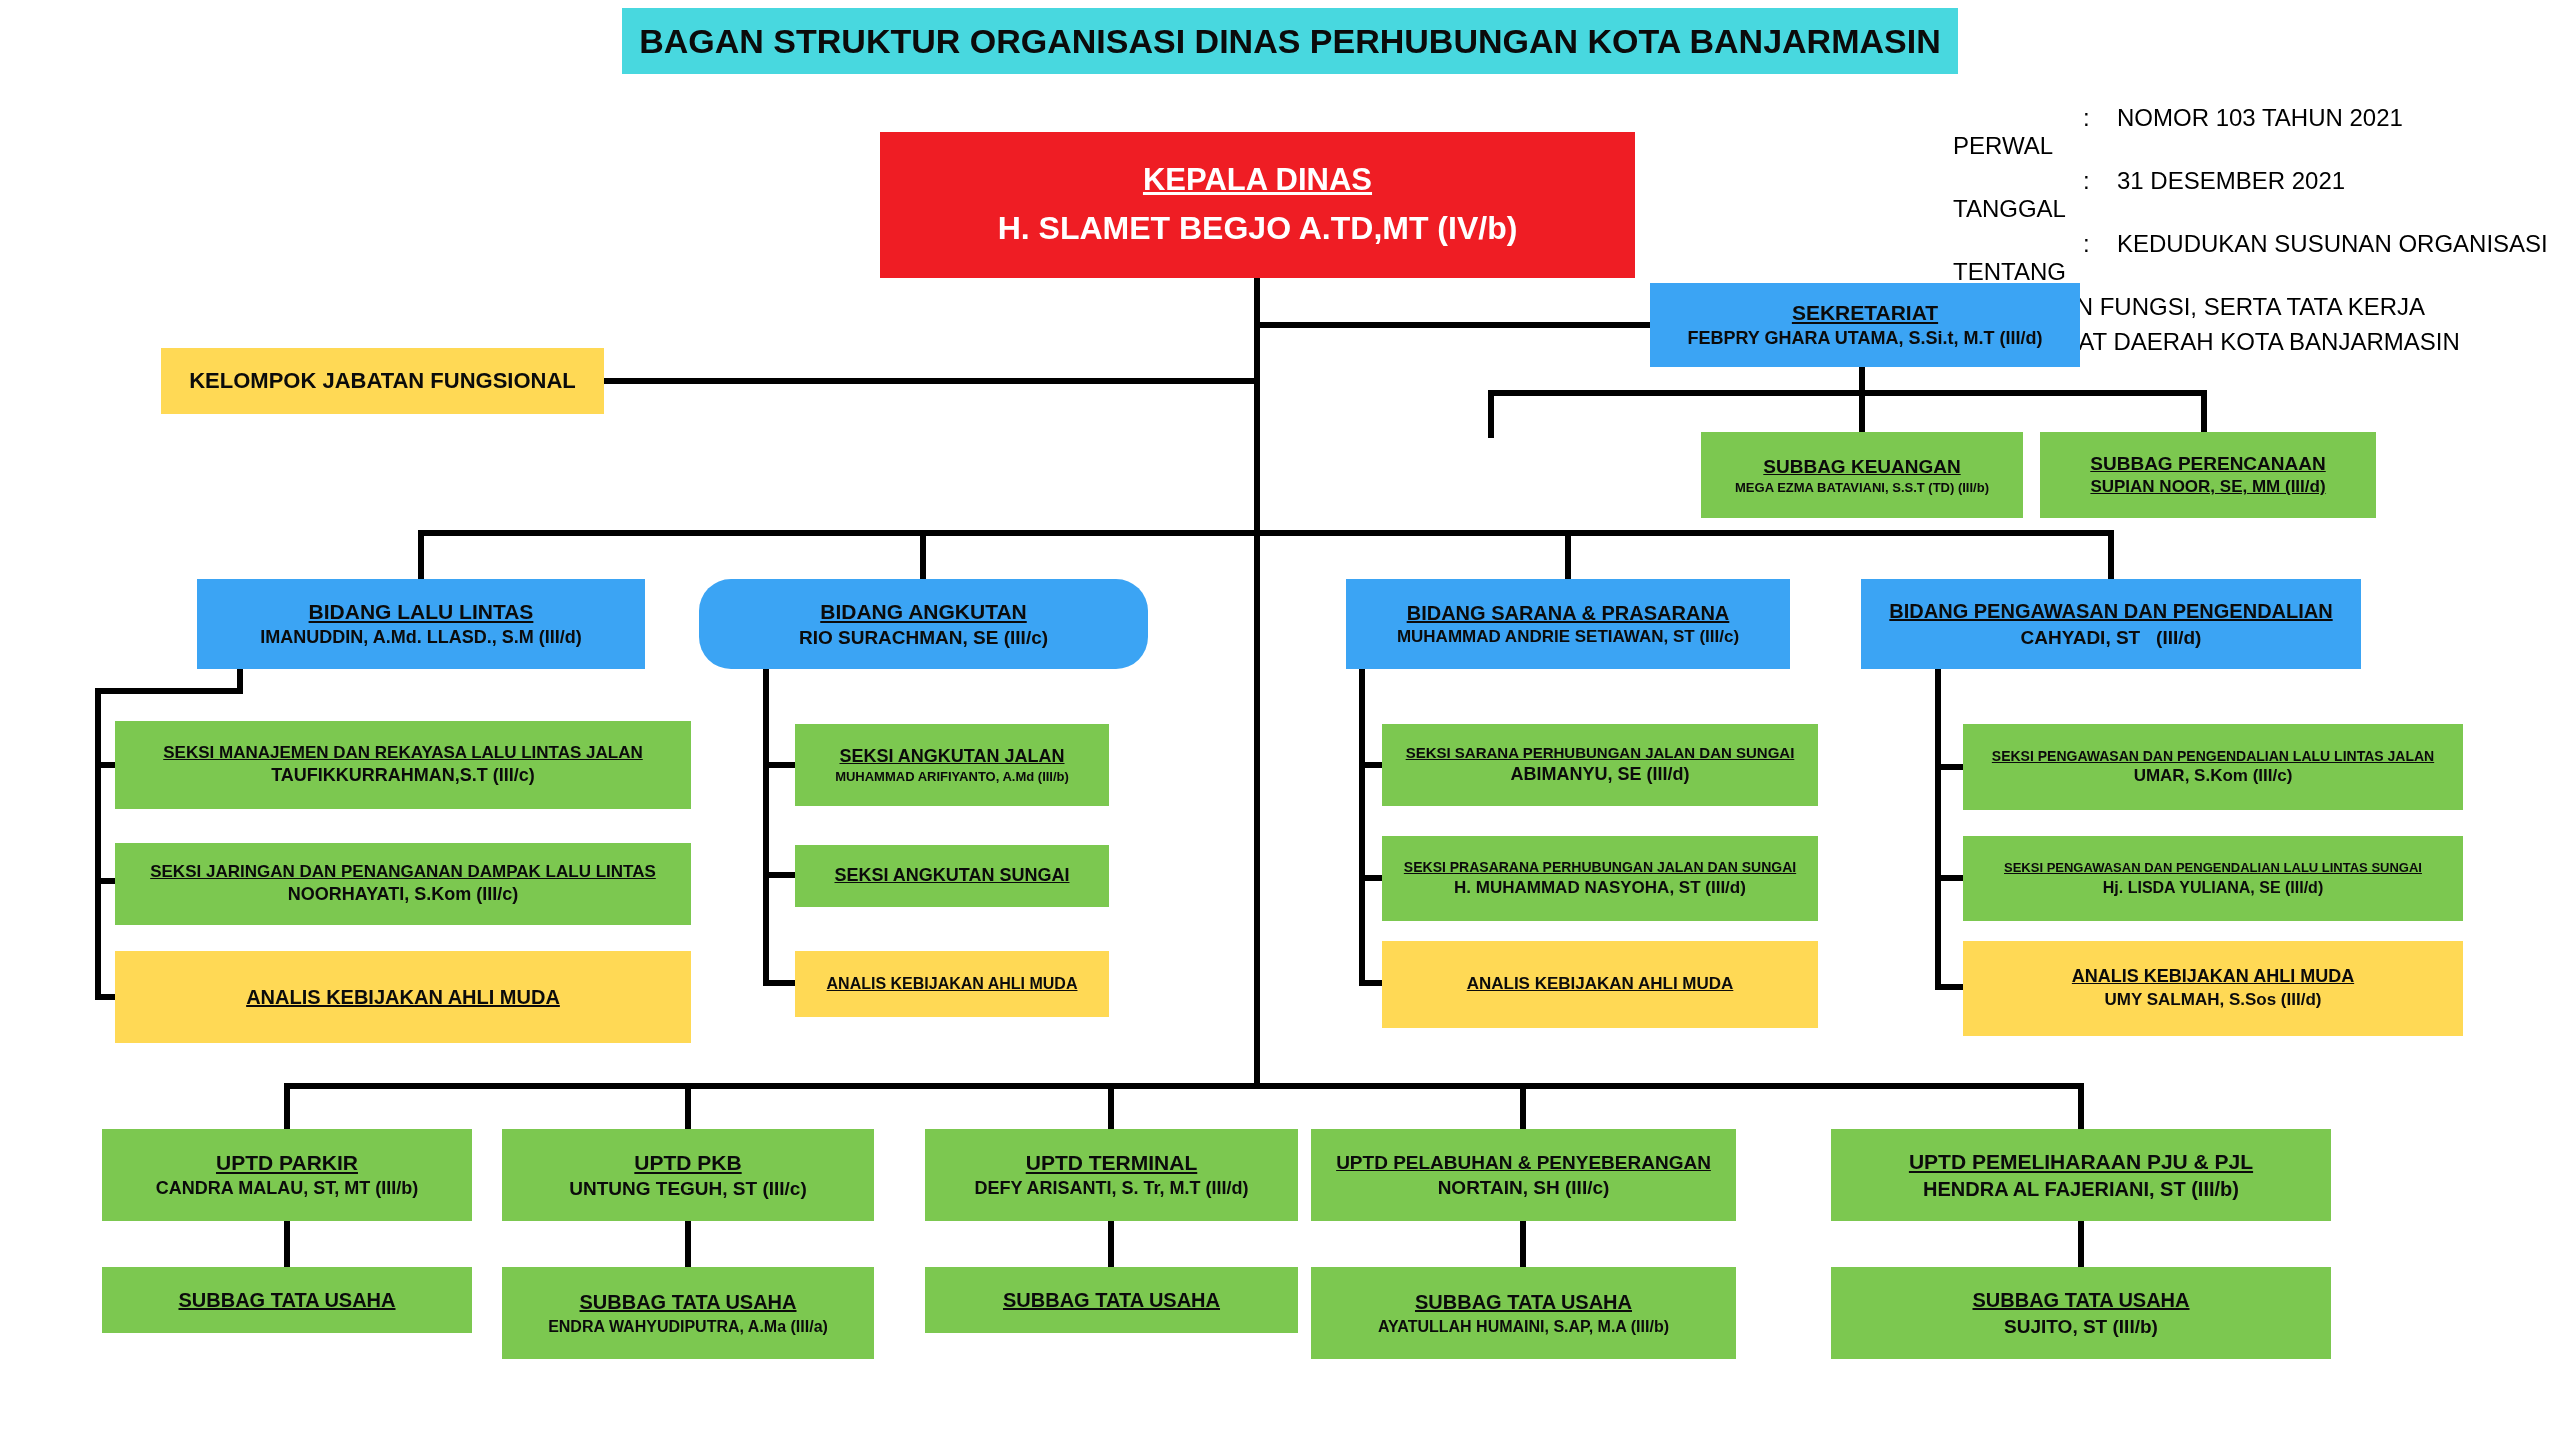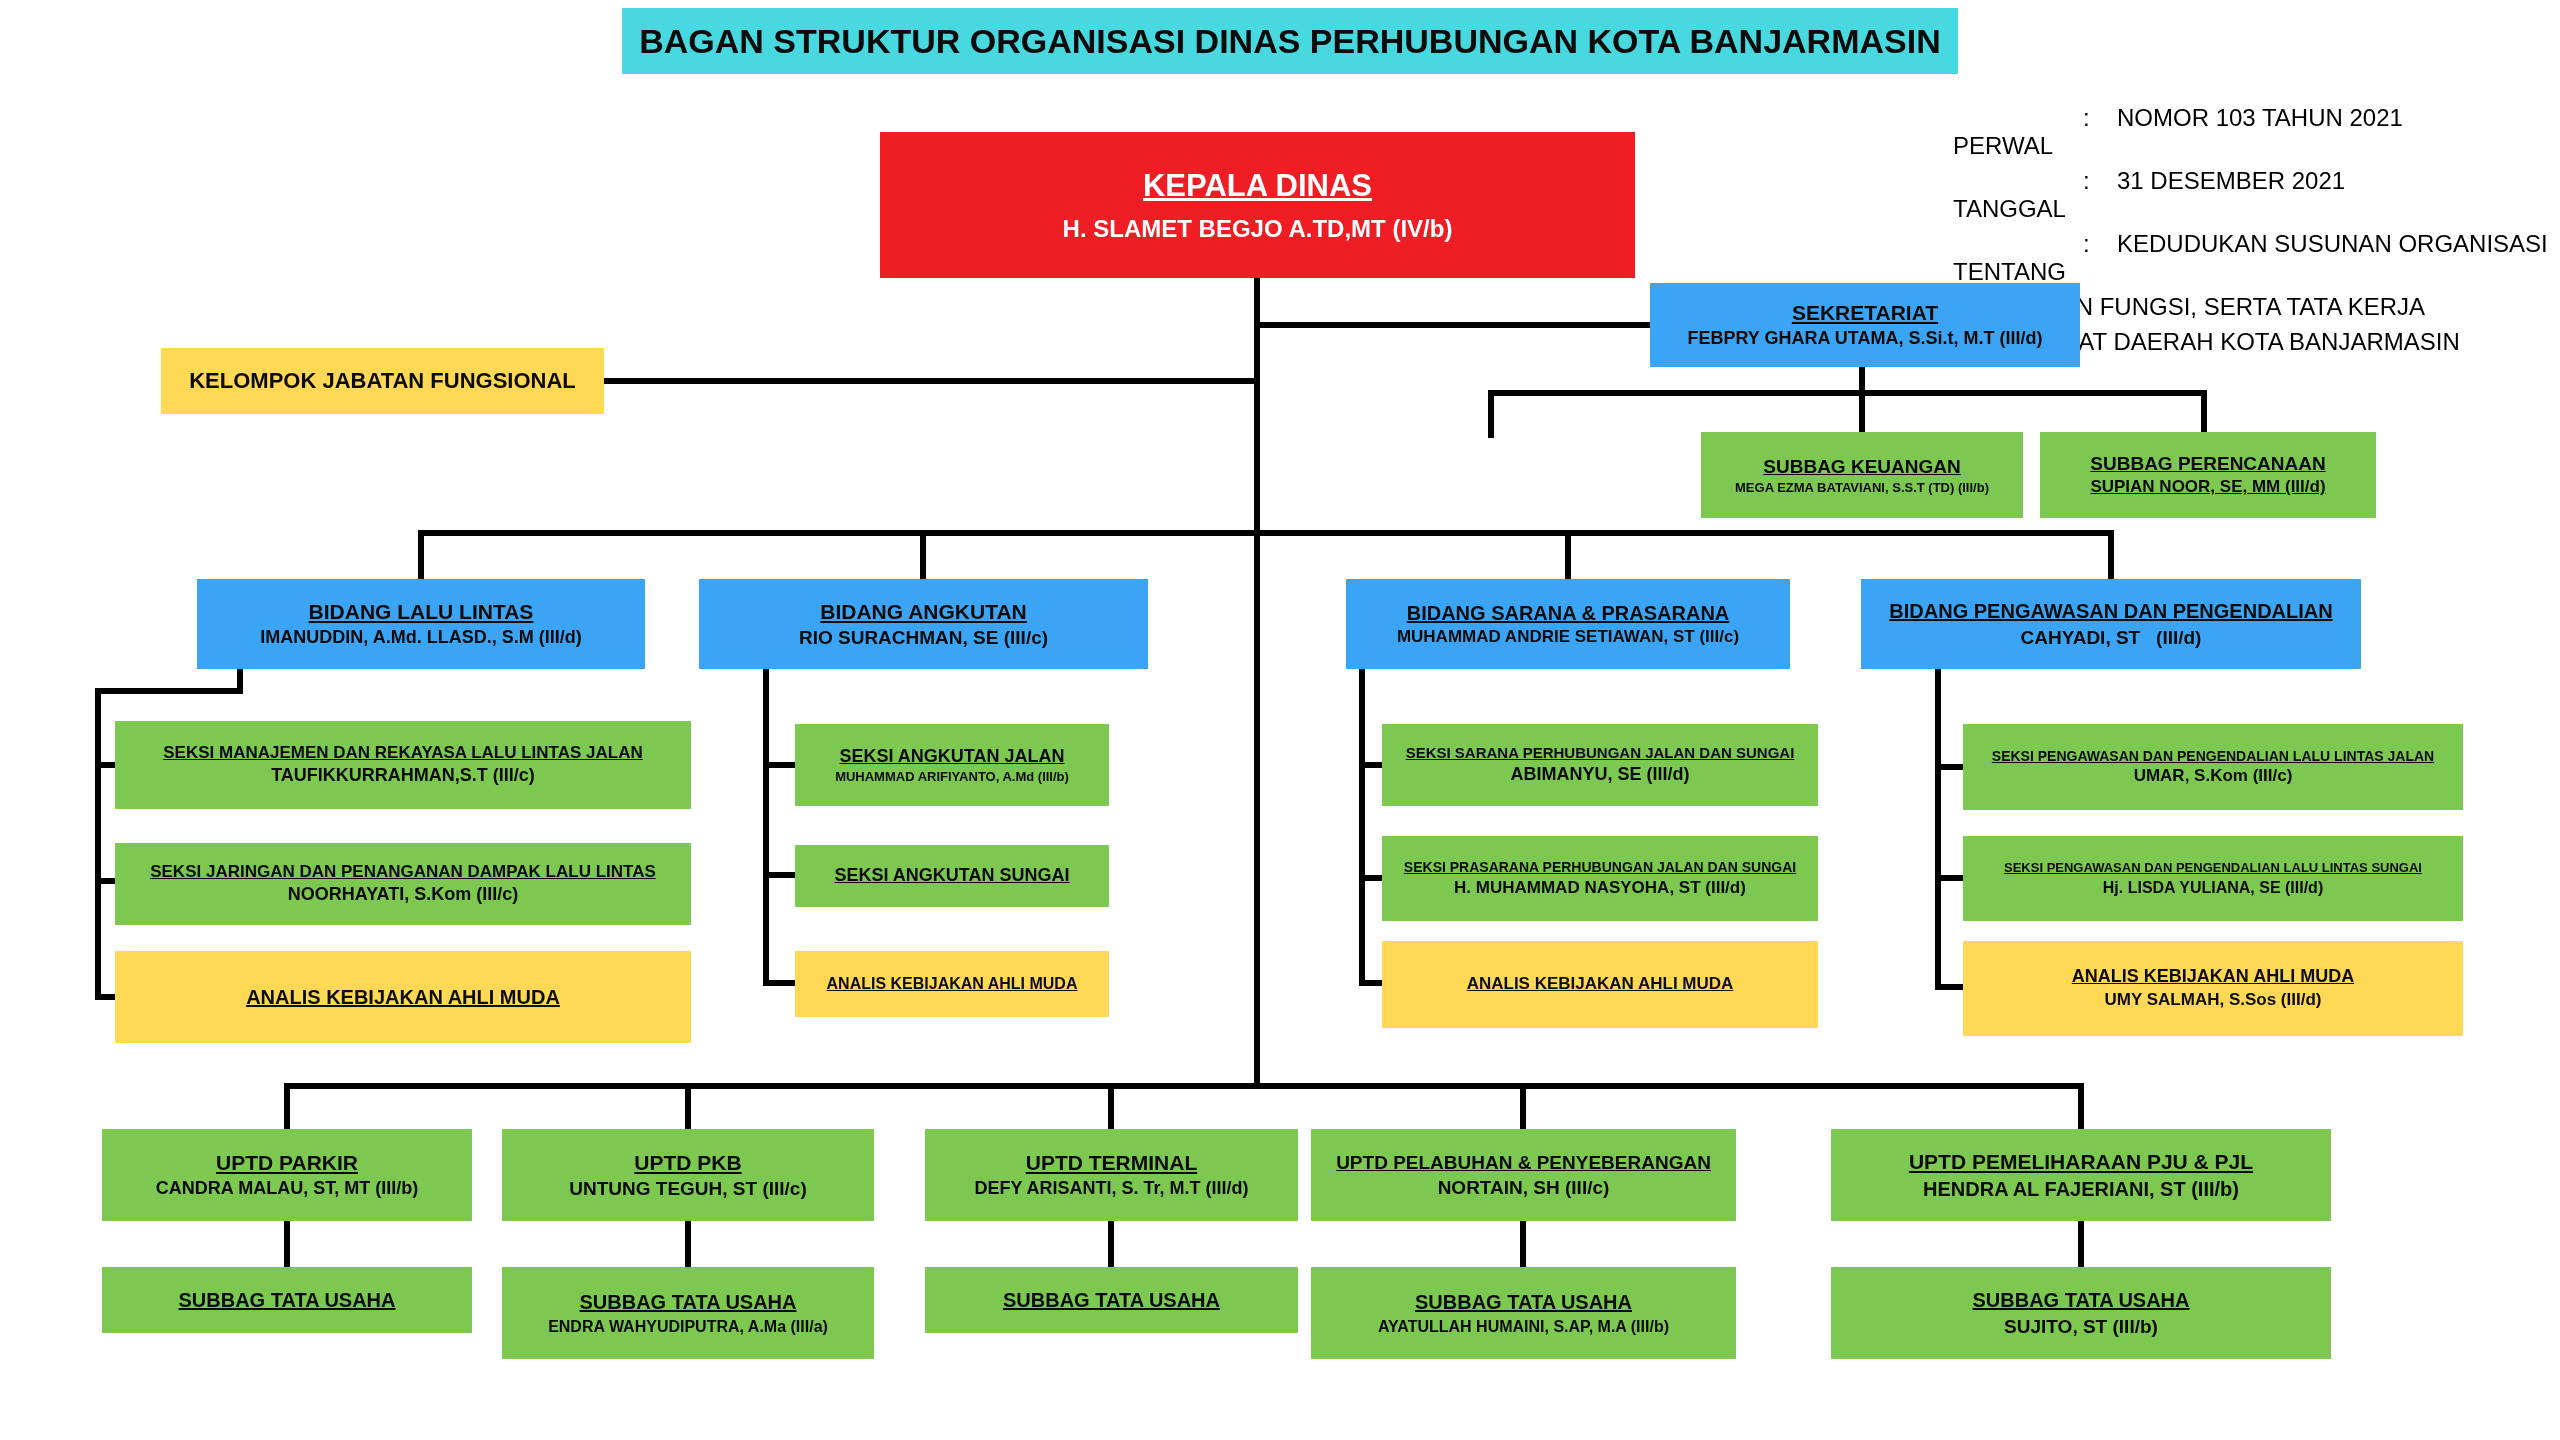--- a/index.html
+++ b/index.html
@@ -115,21 +115,21 @@
       <span class="lab">TENTANG</span>
         <span class="col">:</span>
         <span>KEDUDUKAN SUSUNAN ORGANISASI</span>
     </div>
     <div>TUGAS DAN FUNGSI, SERTA TATA KERJA</div>
     <div style="padding-left:8px;">PERANGKAT DAERAH KOTA BANJARMASIN</div>
   </div>
 
   <div class="node red" style="left:880px;top:132px;width:755px;height:146px;">
     <div class="u" style="font-size:31px;">KEPALA DINAS</div>
-    <div style="font-size:24px;margin-top:6px;">H. SLAMET BEGJO A.TD,MT (IV/b)</div>
+    <div style="font-size:32px;margin-top:6px;">H. SLAMET BEGJO A.TD,MT (IV/b)</div>
   </div>
 
   <div class="node blue" style="left:1650px;top:283px;width:430px;height:84px;">
     <div class="u" style="font-size:21px;">SEKRETARIAT</div>
     <div style="font-size:18px;">FEBPRY GHARA UTAMA, S.Si.t, M.T (III/d)</div>
   </div>
 
   <div class="node yellow" style="left:161px;top:348px;width:443px;height:66px;">
     <div style="font-size:22px;">KELOMPOK JABATAN FUNGSIONAL</div>
   </div>
@@ -140,21 +140,21 @@
   </div>
   <div class="node green" style="left:2040px;top:432px;width:336px;height:86px;">
     <div class="u" style="font-size:19px;">SUBBAG PERENCANAAN</div>
     <div style="font-size:17px;text-decoration:underline;">SUPIAN NOOR, SE, MM (III/d)</div>
   </div>
 
   <div class="node blue" style="left:197px;top:579px;width:448px;height:90px;">
     <div class="u" style="font-size:21px;">BIDANG LALU LINTAS</div>
     <div style="font-size:18px;">IMANUDDIN, A.Md. LLASD., S.M (III/d)</div>
   </div>
-  <div class="node blue" style="left:699px;top:579px;width:449px;height:90px;">
+  <div class="node blue" style="left:699px;top:579px;width:449px;height:90px;border-radius:32px;">
     <div class="u" style="font-size:21px;">BIDANG ANGKUTAN</div>
     <div style="font-size:19px;">RIO SURACHMAN, SE (III/c)</div>
   </div>
   <div class="node blue" style="left:1346px;top:579px;width:444px;height:90px;">
     <div class="u" style="font-size:20px;">BIDANG SARANA &amp; PRASARANA</div>
     <div style="font-size:17px;">MUHAMMAD ANDRIE SETIAWAN, ST (III/c)</div>
   </div>
   <div class="node blue" style="left:1861px;top:579px;width:500px;height:90px;">
     <div class="u" style="font-size:20px;">BIDANG PENGAWASAN DAN PENGENDALIAN</div>
     <div style="font-size:19px;">CAHYADI, ST &nbsp;&nbsp;(III/d)</div>

